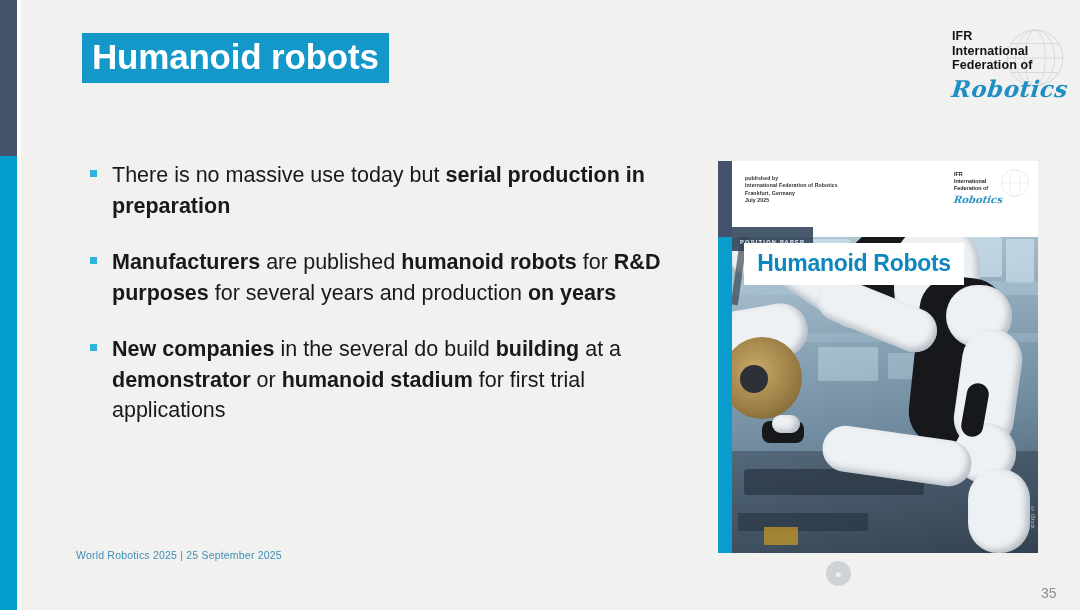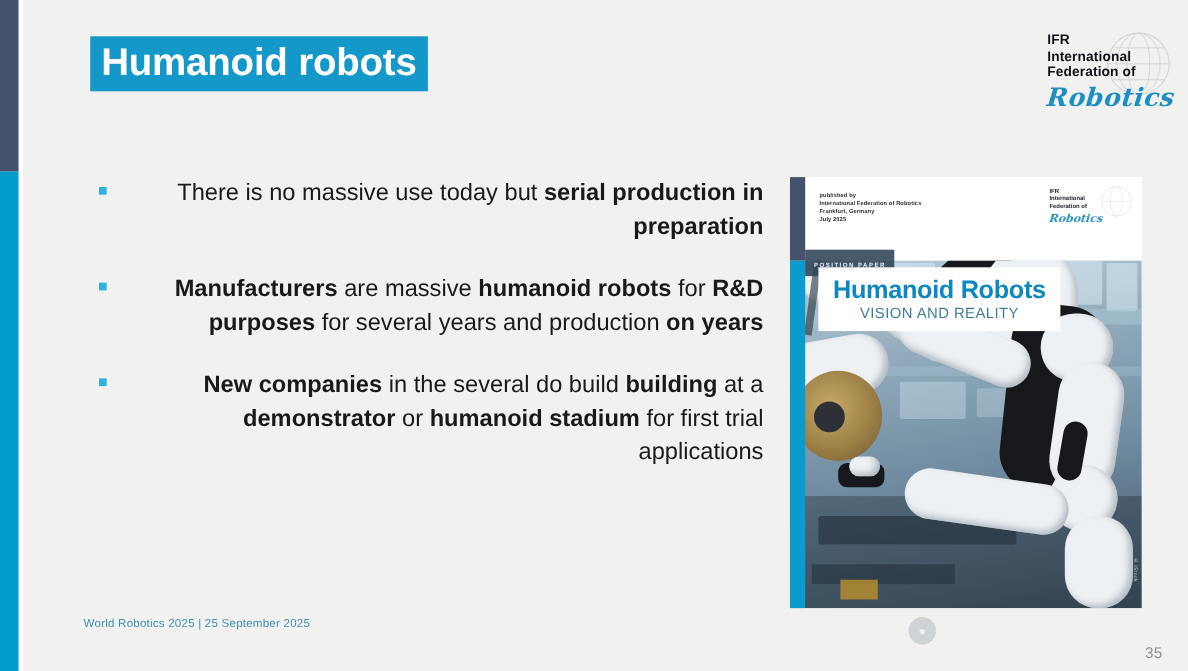--- a/index.html
+++ b/index.html
@@ -100,28 +100,27 @@
   .bullet-marker {
     position: absolute;
     left: 2px; top: 10px;
     width: 7px; height: 7px;
     background: #2fb4dd;
   }
   .bullet-text {
     font-size: 21.5px;
     line-height: 30.5px;
     color: #19191b;
-    text-align: right;
   }
   .bullet-text b { font-weight: bold; }
 
   
   .footer-line {
     position: absolute;
-    left: 76px; top: 561px;
+    left: 76px; top: 549px;
     font-size: 10.5px;
     color: #3f8fb5;
     letter-spacing: 0.2px;
   }
   .page-num {
     position: absolute;
     left: 1041px; top: 585px;
     font-size: 14px;
     color: #8d8f92;
   }
@@ -323,21 +322,21 @@
     <div class="script">Robotics</div>
   </div>
 
   <div class="bullets">
     <div class="bullet-row">
       <span class="bullet-marker"></span>
       <div class="bullet-text"><span>There is no massive use today but </span><b>serial production in preparation</b></div>
     </div>
     <div class="bullet-row">
       <span class="bullet-marker"></span>
-      <div class="bullet-text"><b>Manufacturers</b><span> are massive </span><b>humanoid robots</b><span> for </span><b>R&amp;D purposes</b><span> for several years and production </span><b>on years</b></div>
+      <div class="bullet-text"><b>Manufacturers</b><span> are published </span><b>humanoid robots</b><span> for </span><b>R&amp;D purposes</b><span> for several years and production </span><b>on years</b></div>
     </div>
     <div class="bullet-row">
       <span class="bullet-marker"></span>
       <div class="bullet-text"><b>New companies</b><span> in the several do build </span><b>building</b><span> at a </span><b>demonstrator</b><span> or </span><b>humanoid stadium</b><span> for first trial applications</span></div>
     </div>
   </div>
 
   <div class="cover">
 
     <div class="cover-white-head"></div>
@@ -398,21 +397,20 @@
       <div class="rb-disc-core" style="left:22px; top:128px; width:28px; height:28px;"></div>
       <div class="rb-dark" style="left:44px; top:184px; width:42px; height:22px; border-radius:8px;"></div>
       <div class="rb" style="left:54px; top:178px; width:28px; height:18px; border-radius:9px;"></div>
     </div>
 
     <div class="cover-band">
       <span>POSITION PAPER</span>
     </div>
     <div class="cover-titlebox">
       <div class="ct-main">Humanoid Robots</div>
-      <div class="ct-sub">VISION AND REALITY</div>
     </div>
     <div class="cover-vert">© iStock</div>
   </div>
 
   <div class="footer-line">World Robotics 2025  | 25 September 2025</div>
   <div class="page-num">35</div>
 
   <div class="watermark">
     <span class="paw">●</span>
   </div>

